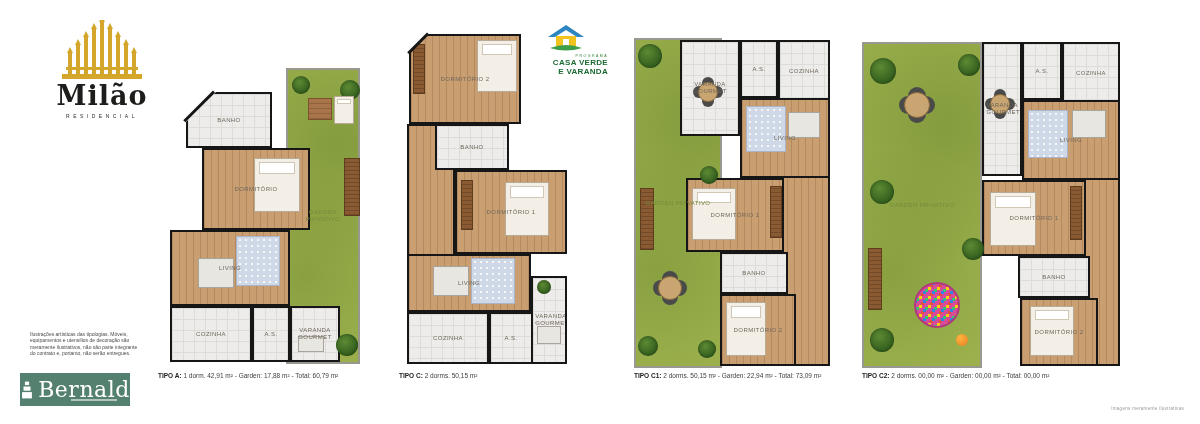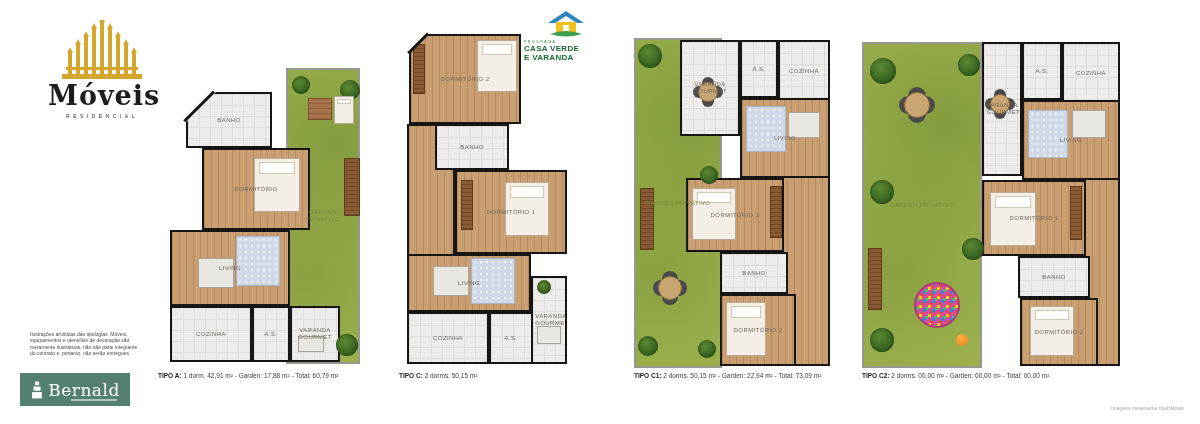--- a/index.html
+++ b/index.html
@@ -13,26 +13,26 @@
               line-height:28px;letter-spacing:1px;}
   .brand-sub{font-size:5px;letter-spacing:3.5px;color:#2b2b2b;margin-top:3px;}
 
   
   .disclaimer{position:absolute;left:30px;top:331px;width:114px;font-size:5px;line-height:6.4px;
               color:#4a4a4a;}
 
   
   .bernald{position:absolute;left:20px;top:373px;width:110px;height:33px;background:#54806F;
            display:flex;align-items:center;justify-content:center;gap:4px;}
-  .bernald-name{font-family:"DejaVu Serif",serif;font-size:17px;color:#ffffff;letter-spacing:.5px;}
+  .bernald-name{font-family:"DejaVu Serif",serif;font-size:22px;color:#ffffff;letter-spacing:.5px;}
   .bernald-tagline{position:absolute;right:13px;bottom:5px;width:46px;height:2.5px;
                    background:rgba(255,255,255,.55);}
 
   
-  .cva{position:absolute;left:524px;top:10px;width:84px;text-align:left;}
+  .cva{position:absolute;left:524px;top:24px;width:84px;text-align:right;}
   .cva svg{display:block;margin:0 auto;}
   .cva-pre{font-size:3.5px;letter-spacing:1.5px;color:#2E7D32;margin-top:2px;}
   .cva-l2,.cva-l3{font-size:8px;font-weight:bold;color:#1B6B33;line-height:9px;letter-spacing:.3px;}
 
   
   .plan{position:absolute;}
   .room{position:absolute;border:2px solid #161616;box-sizing:border-box;
         display:flex;align-items:center;justify-content:center;overflow:hidden;}
   .room-label{position:relative;z-index:2;font-size:6px;letter-spacing:.4px;color:#6f675c;
               text-transform:uppercase;text-align:center;line-height:7px;max-width:86%;}
@@ -100,21 +100,21 @@
         <rect x="22" y="25" width="4" height="29"></rect>
           <polygon points="21,25 27,25 24,19"></polygon>
         <rect x="70" y="25" width="4" height="29"></rect>
           <polygon points="69,25 75,25 72,19"></polygon>
         <rect x="14" y="33" width="4" height="21"></rect>
           <polygon points="13,33 19,33 16,27"></polygon>
         <rect x="78" y="33" width="4" height="21"></rect>
           <polygon points="77,33 83,33 80,27"></polygon>
       </g>
     </svg>
-    <div class="brand-name">Móveis</div>
+    <div class="brand-name">Milão</div>
     <div class="brand-sub">RESIDENCIAL</div>
   </div>
 
   <div class="disclaimer">Ilustrações artísticas das tipologias. Móveis, equipamentos e utensílios de decoração são meramente ilustrativos, não são parte integrante do contrato e, portanto, não serão entregues.</div>
 
   <div class="bernald">
     <svg width="14" height="20" viewBox="0 0 20 26">
       <g fill="#ffffff">
         <rect x="7" y="1" width="6" height="5"></rect>
         <rect x="5" y="8" width="10" height="6"></rect>

